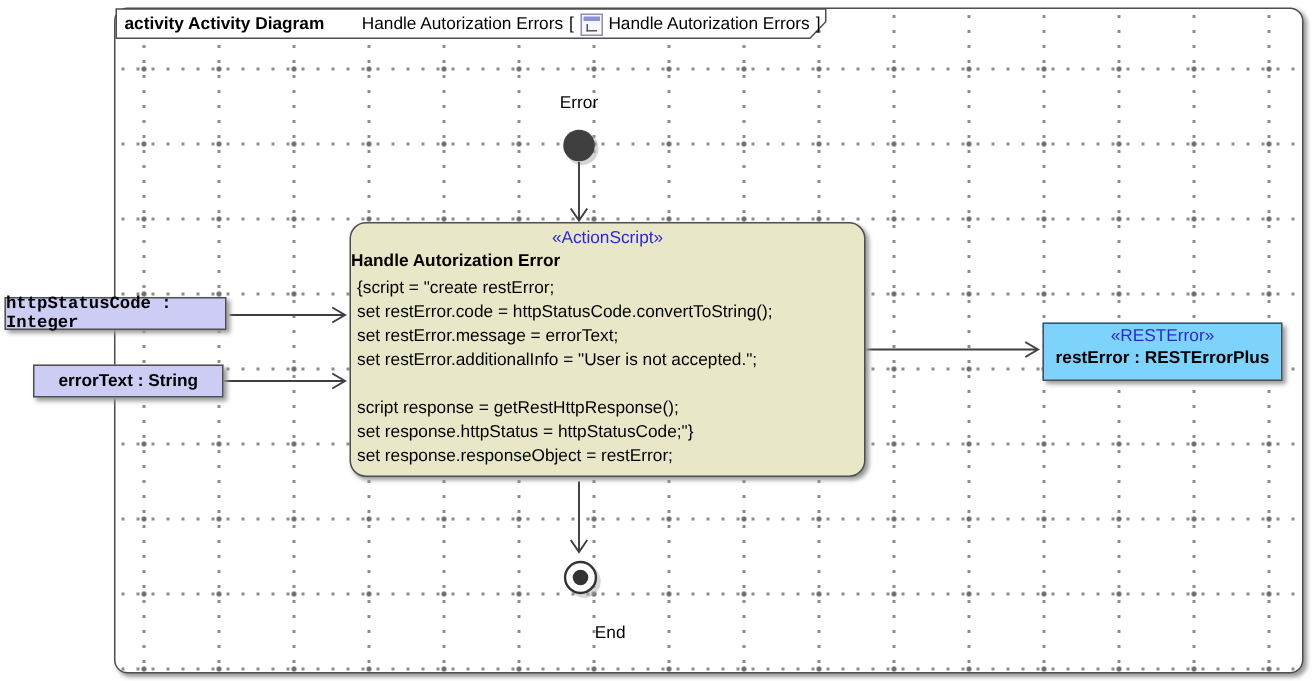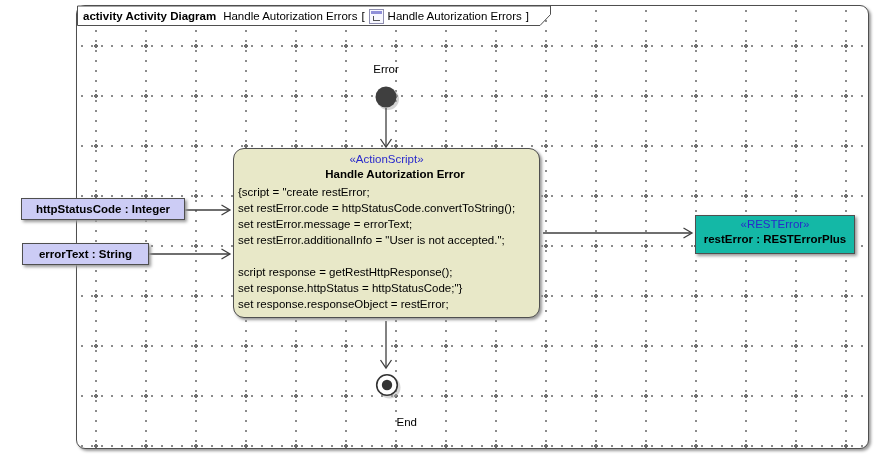--- a/index.html
+++ b/index.html
@@ -19,49 +19,49 @@
       radial-gradient(circle,#6f6f6f 1.7px,transparent 1.9px);
     background-size:10px 50px,50px 10px,50px 50px;
     background-position:0 15px,-6px 0,-6px 15px;
   }
   svg.overlay{position:absolute;left:0;top:0;width:875px;height:454px;}
   
   .tab-text{
     position:absolute;left:83px;top:7px;height:18px;display:flex;
     align-items:center;gap:4px;font-size:11.5px;white-space:nowrap;
   }
-  .tab-text .kind{font-weight:bold;margin-right:3px;}
+  .tab-text .kind{font-weight:bold;margin-right:21px;}
   .tab-icon{
     position:relative;width:13px;height:13px;border:1px solid #8f8fb0;
     background:#f7f7ff;flex:0 0 auto;
   }
   .tab-icon .bar{position:absolute;left:1px;top:1px;right:1px;height:3px;background:#8f8fd9;}
   .tab-icon .glyph{position:absolute;left:3px;top:6px;width:6px;height:4px;border-left:1px solid #555;border-bottom:1px solid #555;}
   
   .action-box{
-    position:absolute;left:233px;top:148px;width:307px;height:170px;
+    position:absolute;left:233px;top:148px;width:344px;height:170px;
     background:#e8e8c8;border:1px solid #4f4f4f;border-radius:11px;
     box-shadow:2px 2px 3px #999;box-sizing:border-box;padding-top:4px;
   }
   .stereotype{color:#2929cc;font-size:11.5px;text-align:center;line-height:13px;}
-  .action-title{font-weight:bold;font-size:11.5px;text-align:center;line-height:16px;margin-left:17px;}
+  .action-title{font-weight:bold;font-size:11.5px;text-align:left;line-height:16px;}
   .script{margin-top:2px;padding-left:4px;font-size:11.5px;}
   .script div{height:16px;line-height:16px;white-space:pre;}
   
   .pin{
     position:absolute;background:#ccccf5;border:1px solid #4f4f4f;
     box-shadow:2px 2px 3px #999;font-weight:bold;font-size:11.5px;
     display:flex;align-items:center;justify-content:center;box-sizing:border-box;
   }
-  .pin1{left:21px;top:198px;width:164px;height:22px;}
+  .pin1{left:3px;top:198px;width:148px;height:22px;font-family:Liberation Mono, monospace;}
   .pin2{left:22px;top:243px;width:127px;height:22px;}
   
   .object-box{
     position:absolute;left:695px;top:215px;width:160px;height:39px;
-    background:#14b8a6;border:1px solid #4f4f4f;box-shadow:2px 2px 3px #999;
+    background:#7dd3fc;border:1px solid #4f4f4f;box-shadow:2px 2px 3px #999;
     box-sizing:border-box;padding-top:2px;
   }
   .object-box .name{font-weight:bold;font-size:11.5px;text-align:center;line-height:16px;}
   
   .node-label{position:absolute;font-size:11.5px;text-align:center;width:60px;}
   .start-label{left:356px;top:63px;}
   .end-label{left:357px;top:416px;text-align:right;}
 </style>
 </head>
 <body>

